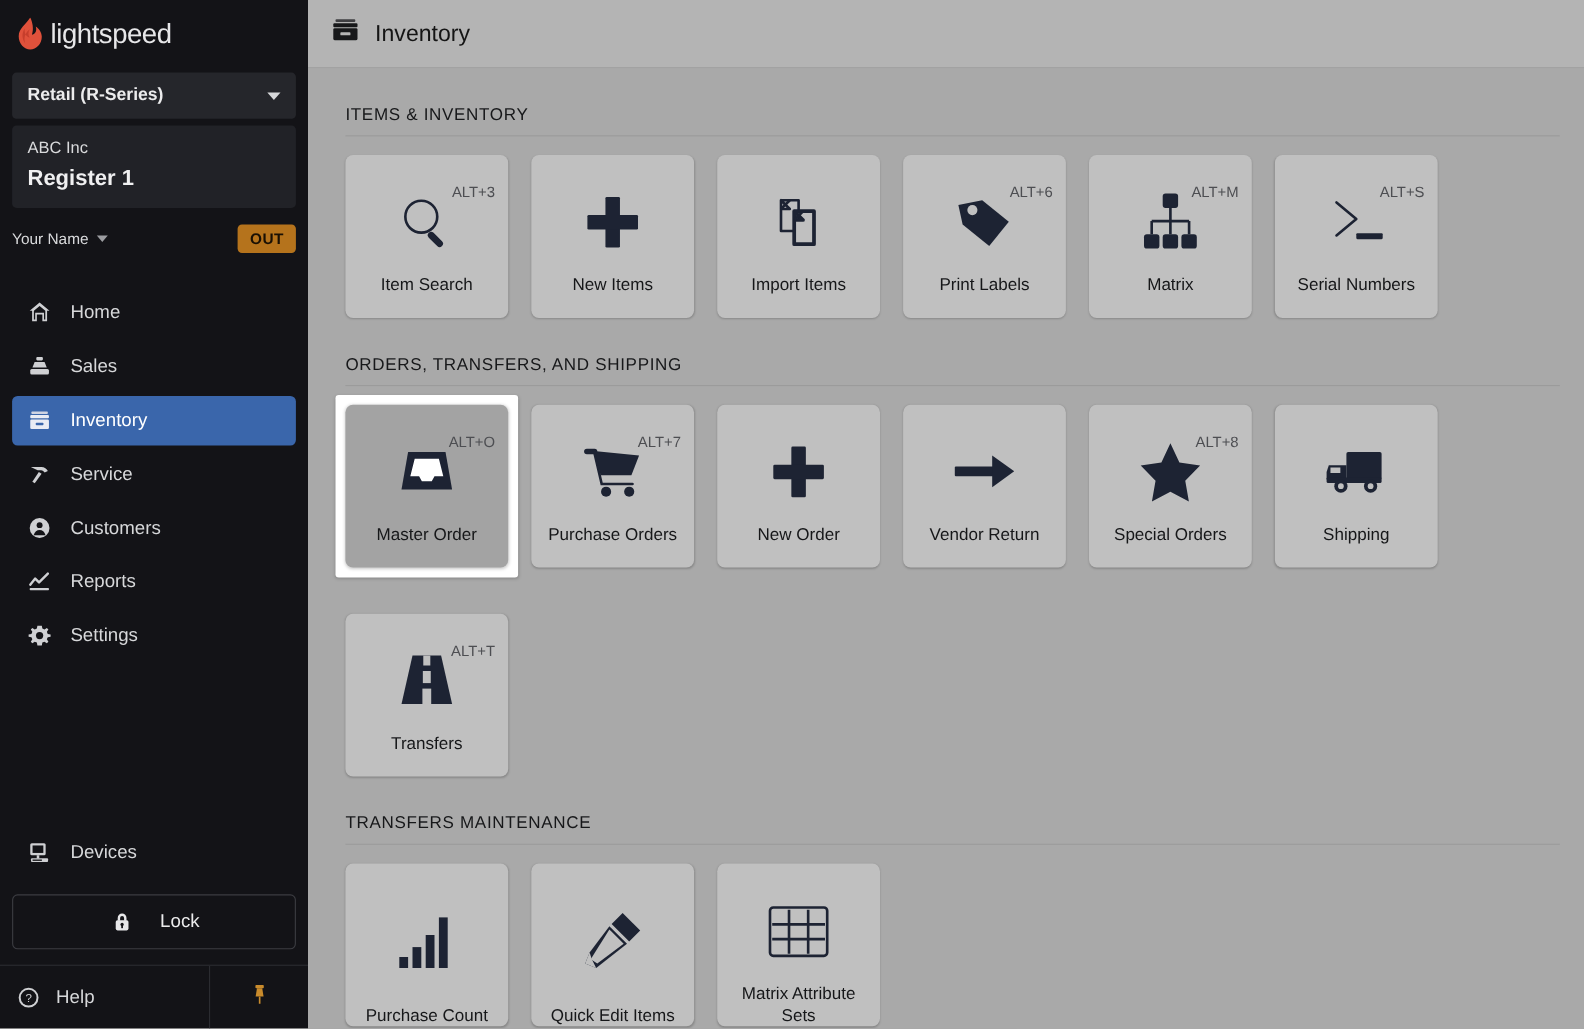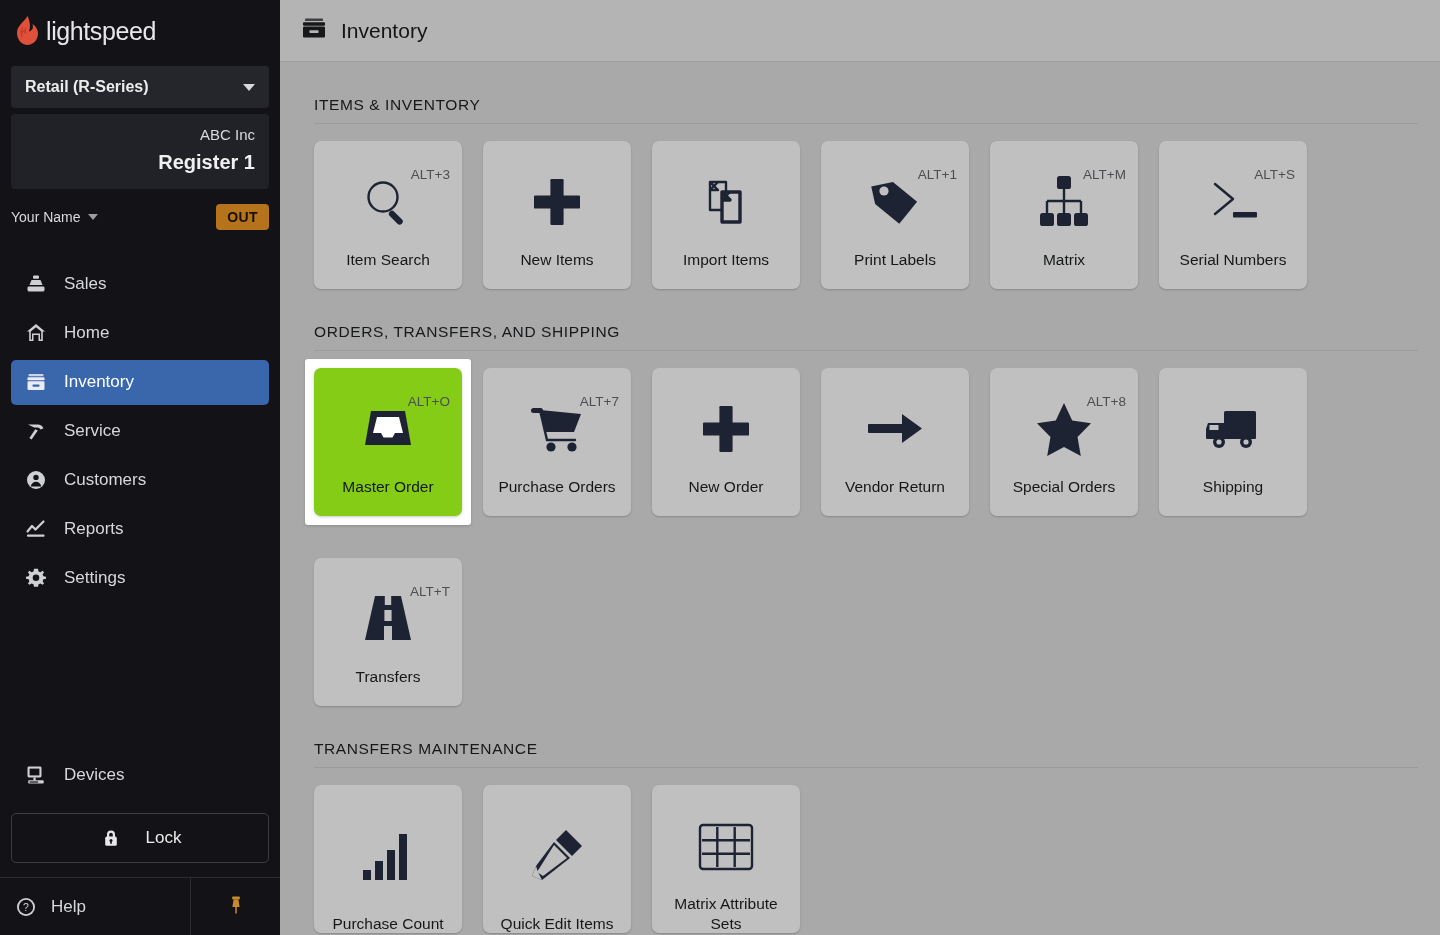--- a/index.html
+++ b/index.html
@@ -11,21 +11,20 @@
   }
   .app { display: flex; width: 1440px; height: 935px; }
 
   
   .sidebar {
     width: 280px; height: 935px;
     background: #131317;
     display: flex; flex-direction: column;
     position: relative;
     flex: 0 0 280px;
-    text-align: right;
   }
   .brand {
     height: 62px;
     display: flex; align-items: center;
     padding-left: 14px;
     gap: 6px;
   }
   .brand-flame { width: 26px; height: 30px; display:block; }
   .brand-text { color: #e7e7e9; font-size: 25px; letter-spacing: -0.4px; font-weight: 400; }
 
@@ -125,21 +124,21 @@
     font-size: 15.5px; color: #161719; text-align: center;
     line-height: 1.25; padding: 0 6px 20px 6px; width: 100%;
   }
   .tile.clipped .tile-label { padding-bottom: 0; }
 
   
   .tile-wrap-hl {
     background: #ffffff; padding: 9px; border-radius: 3px;
     margin: -9px; box-shadow: 0 1px 3px rgba(0,0,0,0.18);
   }
-  .tile.hl { background: #84cc16; box-shadow: 0 1px 3px rgba(0,0,0,0.22); }
+  .tile.hl { background: #a3a3a3; box-shadow: 0 1px 3px rgba(0,0,0,0.22); }
   svg { shape-rendering: geometricPrecision; }
   .ico { fill: #1d2333; }
   .ico-stroke { fill: none; stroke: #1d2333; stroke-width: 2.4; }
 </style>
 </head>
 <body>
 
 <div class="app">
 
   <div class="sidebar">
@@ -170,35 +169,35 @@
         <span class="caret-sm"></span>
       </span>
       <span class="outbadge">OUT</span>
     </div>
 
     <div class="nav">
 
       <div class="nav-item">
         <span class="nav-icon">
           <svg width="22" height="22" viewBox="0 0 22 22">
+              <path d="M11 2 L20 9.5 L17.8 9.5 L17.8 19 L13.5 19 L13.5 13 L8.5 13 L8.5 19 L4.2 19 L4.2 9.5 L2 9.5 Z M11 5.2 L5.8 9.6 L5.8 17.4 L7 17.4 L7 11.4 L15 11.4 L15 17.4 L16.2 17.4 L16.2 9.6 Z" fill="#cfd0d3"></path>
+            </svg>
+        </span>
+        <span>Home</span>
+      </div>
+
+      <div class="nav-item">
+        <span class="nav-icon">
+          <svg width="22" height="22" viewBox="0 0 22 22">
             <rect x="8" y="2.5" width="6" height="3.2" rx="1" fill="#cfd0d3"></rect>
             <path d="M6.5 7 L15.5 7 L17.5 12 L4.5 12 Z" fill="#cfd0d3"></path>
             <rect x="2.5" y="13.5" width="17" height="5" rx="1.4" fill="#cfd0d3"></rect>
           </svg>
         </span>
         <span>Sales</span>
-      </div>
-
-      <div class="nav-item">
-        <span class="nav-icon">
-          <svg width="22" height="22" viewBox="0 0 22 22">
-              <path d="M11 2 L20 9.5 L17.8 9.5 L17.8 19 L13.5 19 L13.5 13 L8.5 13 L8.5 19 L4.2 19 L4.2 9.5 L2 9.5 Z M11 5.2 L5.8 9.6 L5.8 17.4 L7 17.4 L7 11.4 L15 11.4 L15 17.4 L16.2 17.4 L16.2 9.6 Z" fill="#cfd0d3"></path>
-            </svg>
-        </span>
-        <span>Home</span>
       </div>
 
       <div class="nav-item active">
         <span class="nav-icon">
           <svg width="22" height="22" viewBox="0 0 22 22">
             <rect x="3.5" y="3" width="15" height="2.3" rx="0.8" fill="#cfd4e2"></rect>
             <rect x="2.5" y="6.3" width="17" height="3" rx="0.9" fill="#e9ecf4"></rect>
             <rect x="2.5" y="10.3" width="17" height="8.7" rx="1.2" fill="#e9ecf4"></rect>
             <rect x="7.5" y="13.4" width="7" height="2.3" rx="0.7" fill="#3a66ab"></rect>
           </svg>
@@ -348,21 +347,21 @@
                 <path d="M14 10 L30 10 L30 38 L14 38 Z M14 10 L14 18 L22 18 Z" class="ico-stroke" stroke-width="3.4" stroke-linejoin="round"></path>
                 <path d="M14 18 L22 10" class="ico-stroke" stroke-width="3.4"></path>
                 <path d="M26 20 L44 20 L44 50 L26 50 Z M26 20 L26 28 L34 28 Z" fill="#c0c0c0" stroke="#1d2333" stroke-width="3.4" stroke-linejoin="round"></path>
                 <path d="M26 28 L34 20" class="ico-stroke" stroke-width="3.4"></path>
               </svg>
             </span>
             <span class="tile-label">Import Items</span>
           </div>
 
           <div class="tile">
-            <span class="alt">ALT+1</span>
+            <span class="alt">ALT+6</span>
             <span class="tile-icon">
               <svg width="60" height="60" viewBox="0 0 60 60">
                 <path d="M8 12 L30 10 L52 32 L32 52 L10 30 Z" class="ico" transform="rotate(-6 30 30)"></path>
                 <circle cx="19" cy="19" r="4.6" fill="#c0c0c0"></circle>
               </svg>
             </span>
             <span class="tile-label">Print Labels</span>
           </div>
 
           <div class="tile">

